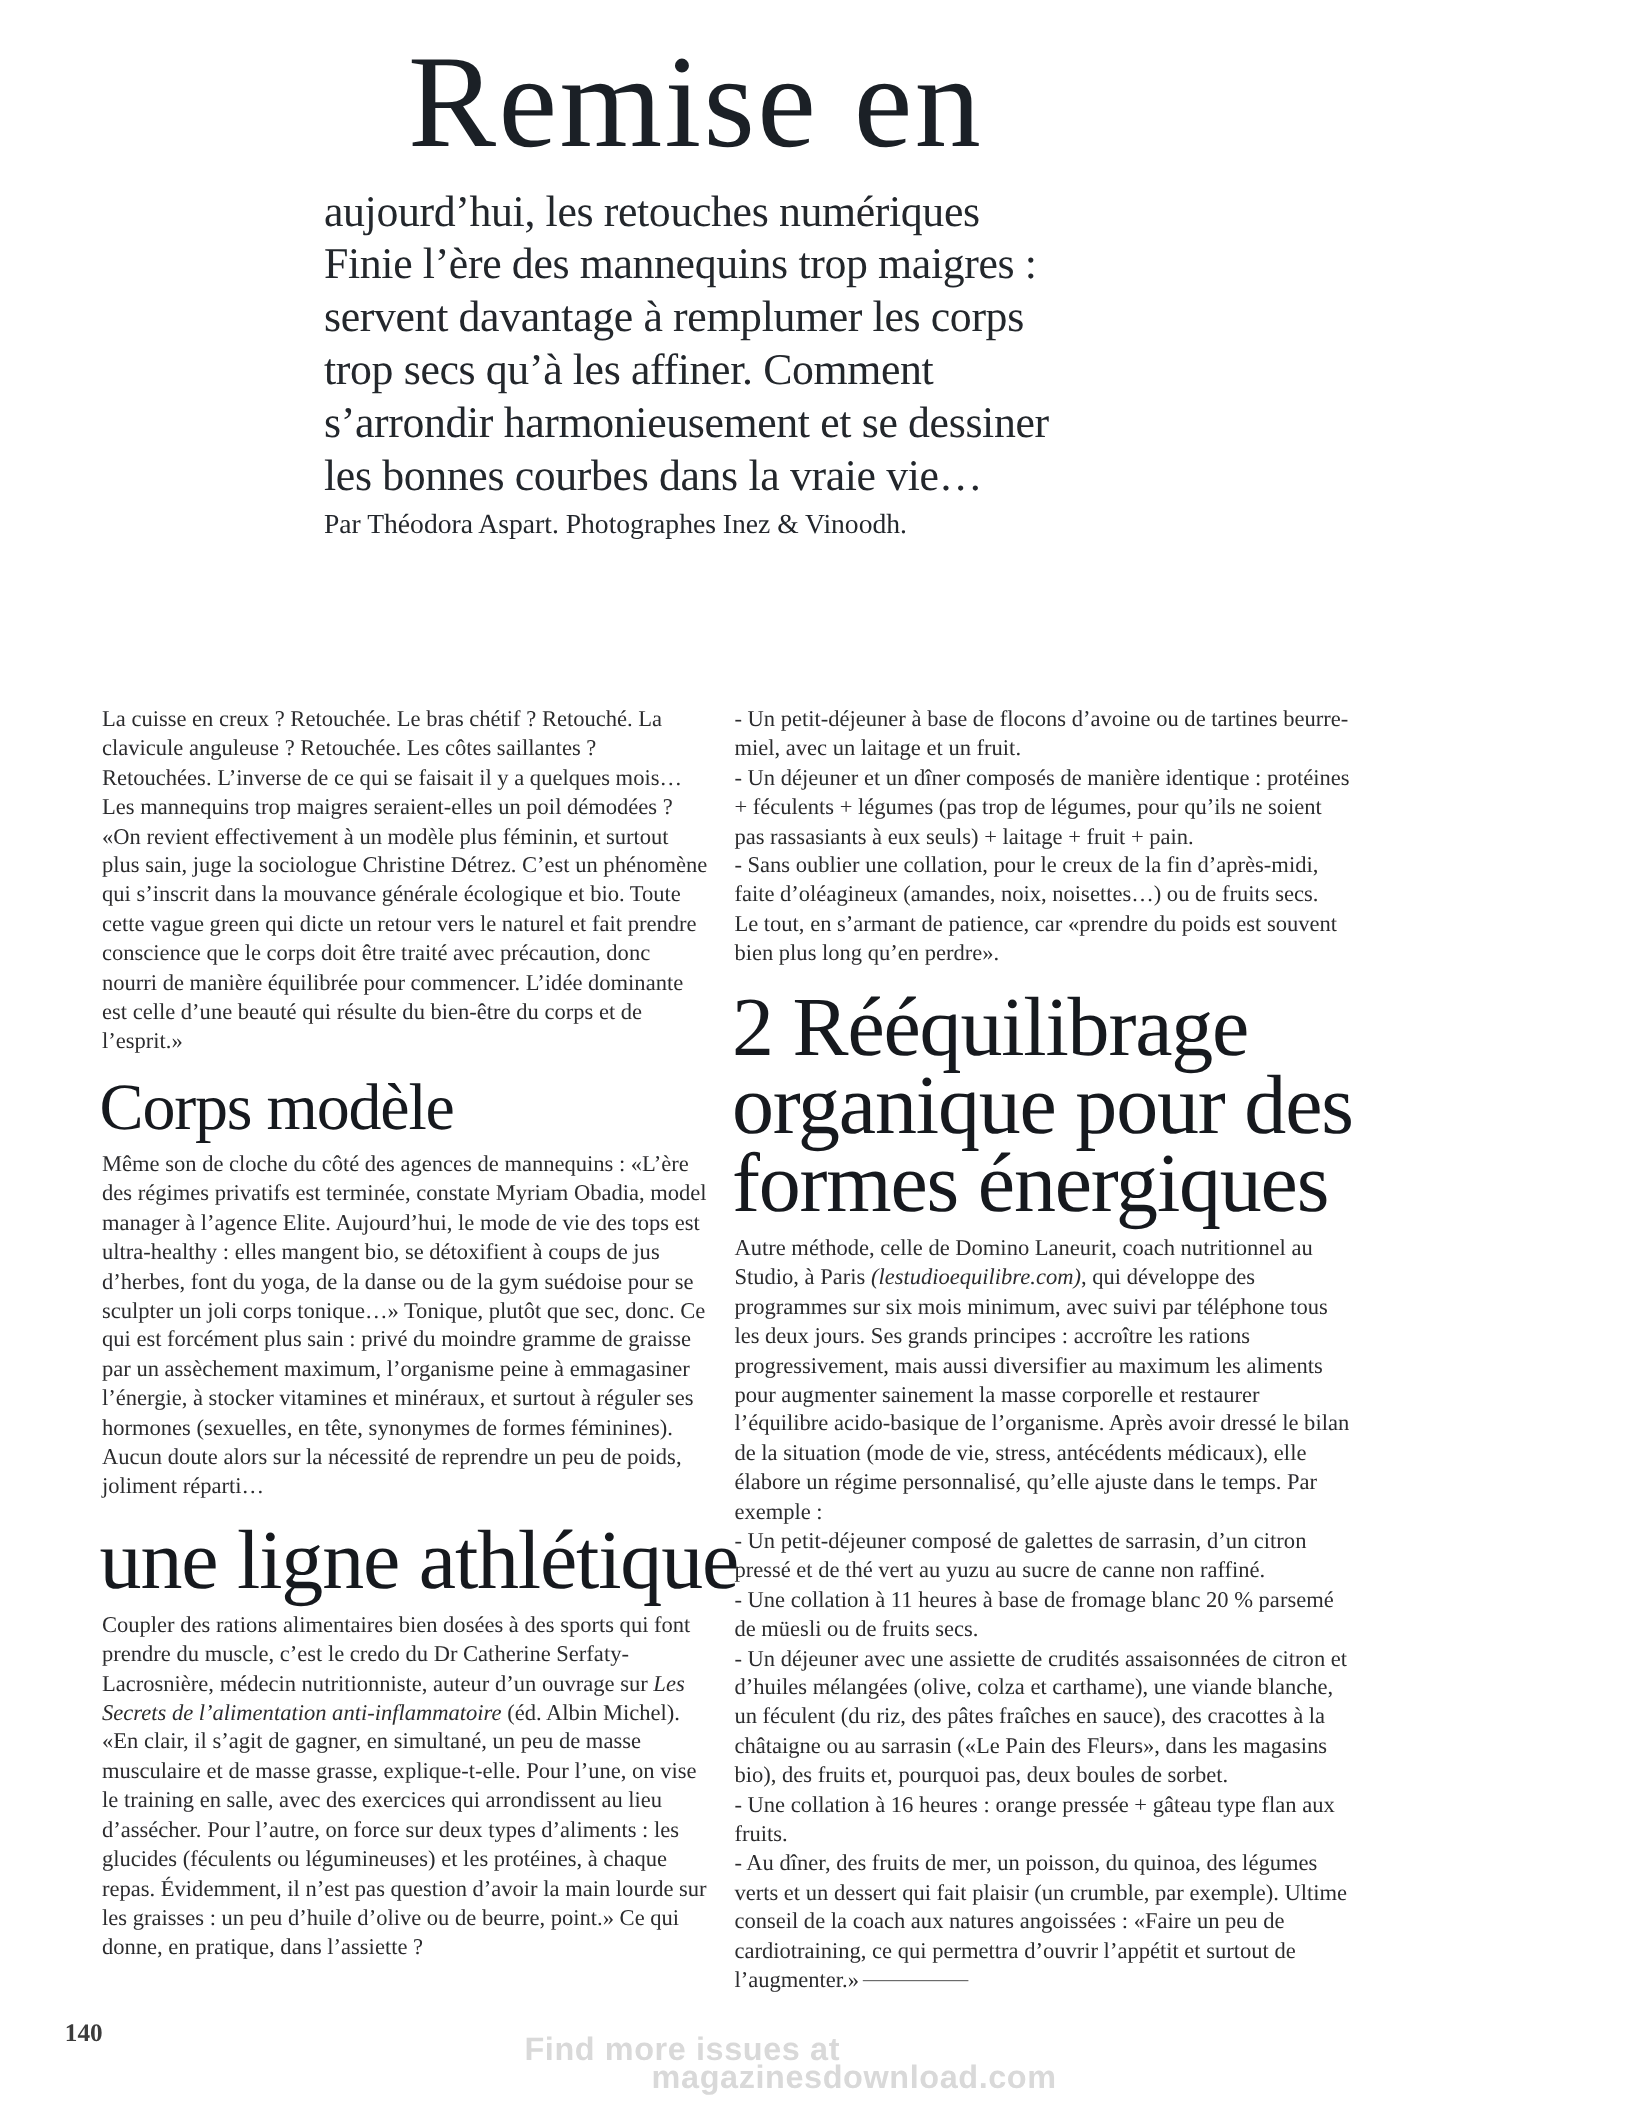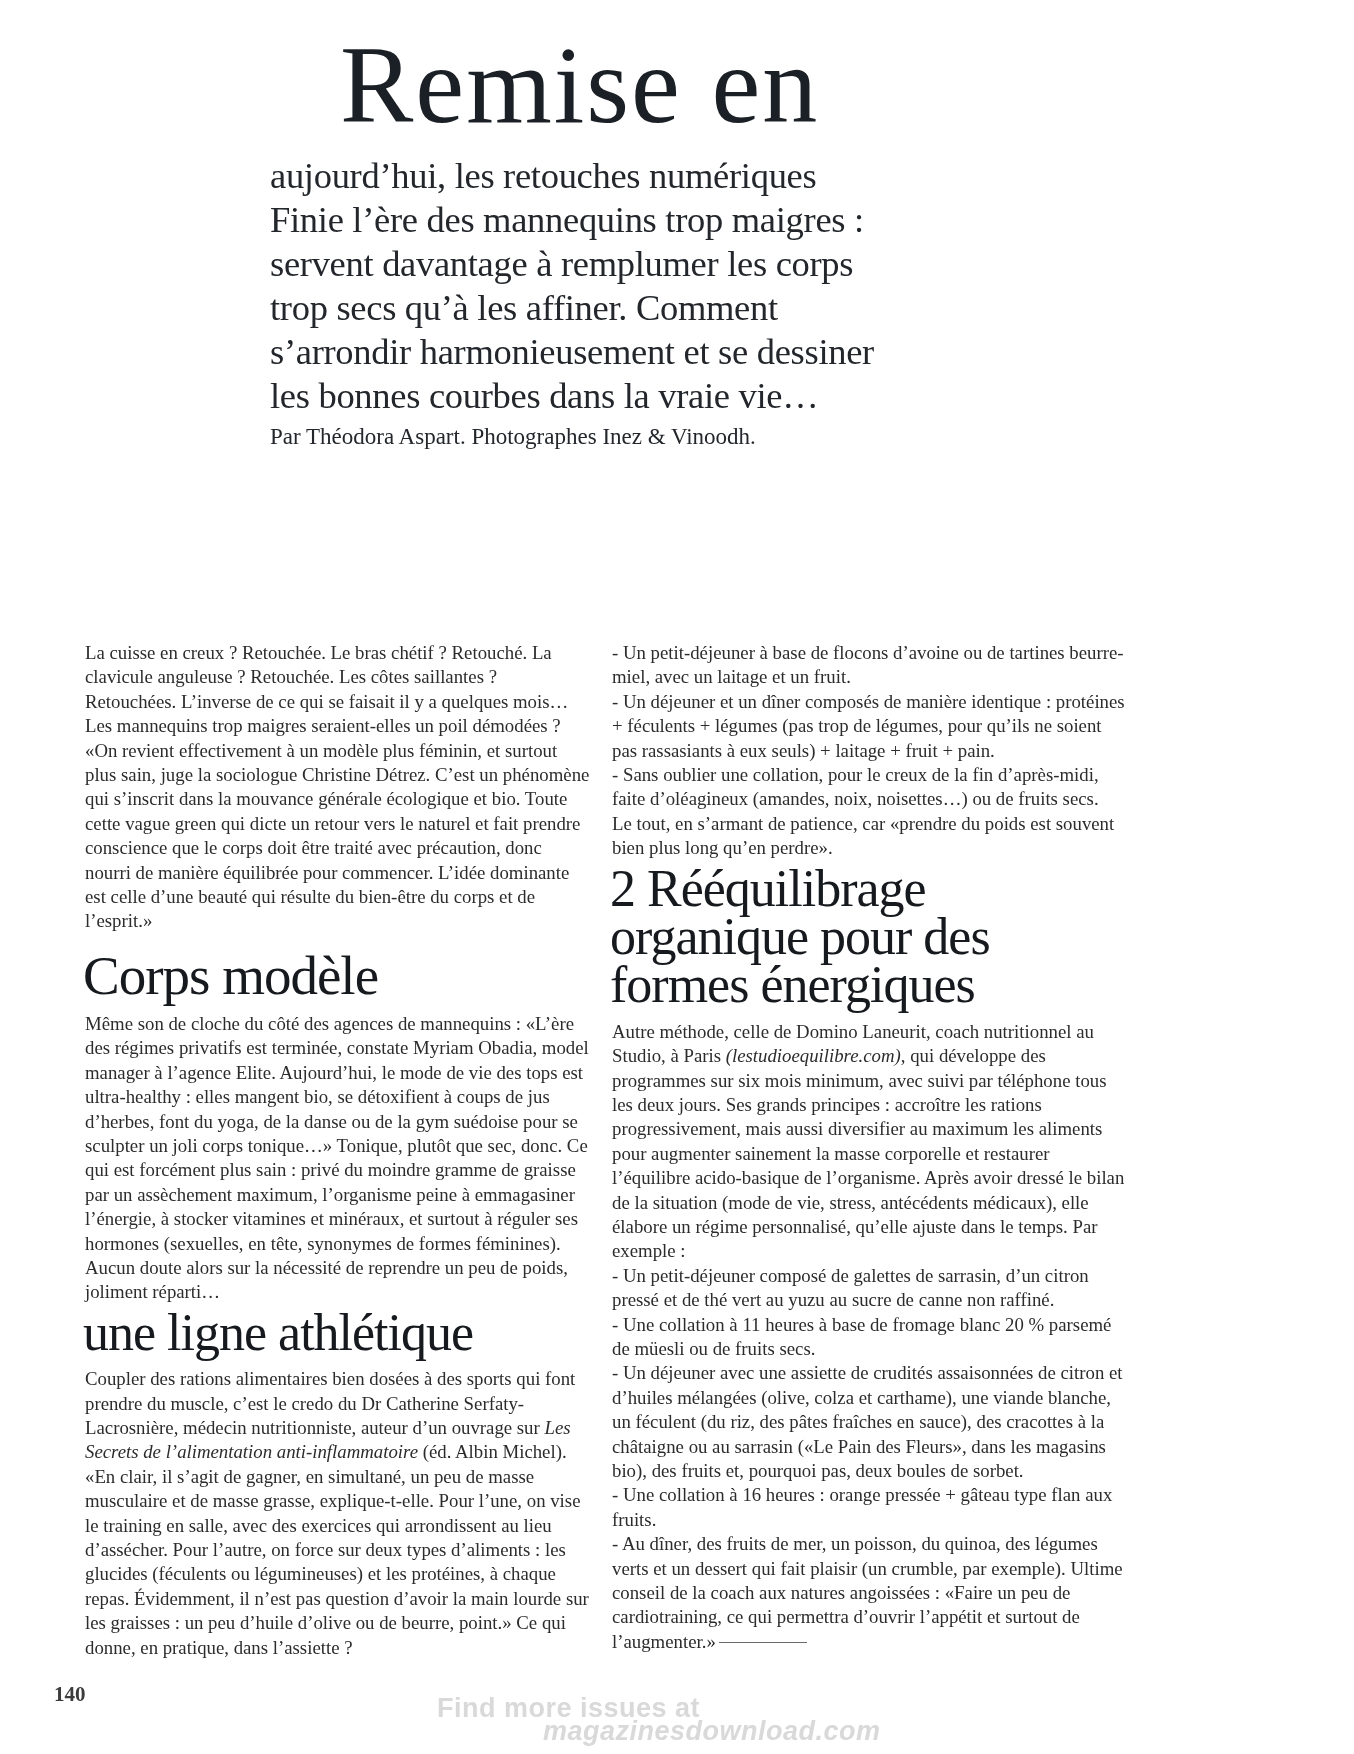--- a/index.html
+++ b/index.html
@@ -20,48 +20,48 @@
   }
   .title-2 {
     font-size: 236px; line-height: 0.80; letter-spacing: -0.02em;
     margin-top: -34px; margin-left: -8px; white-space: nowrap; color: #1b2026;
   }
   .intro { margin-top: 14px; font-size: 36.5px; line-height: 44px; color: #23272c; letter-spacing: -0.3px; }
   .intro-line { white-space: nowrap; }
   .byline { margin-top: 6px; font-size: 23px; color: #23272c; }
 
   
-  .col { position: absolute; top: 641px; font-size: 18.8px; line-height: 24.4px; color: #2c2c2e; }
+  .col { position: absolute; top: 588px; font-size: 18.8px; line-height: 24.4px; color: #2c2c2e; }
   .col-left  { left: 85px;  width: 507px; }
   .col-right { left: 612px; width: 516px; }
   p.body { margin: 0; }
   .ital { font-style: italic; }
 
   .display { font-weight: 400; color: #16191e; letter-spacing: -1px; margin: 0; }
   .h-corps { font-size: 55px; line-height: 1; margin-top: 14px; margin-bottom: 9px; margin-left: -2px; }
-  .h-num   { font-size: 52px; line-height: 0.93; margin-top: 4px; margin-bottom: 10px; margin-left: -2px; }
+  .h-num   { font-size: 70px; line-height: 0.93; margin-top: 16px; margin-bottom: 10px; margin-left: -2px; }
   .hline { display: block; white-space: nowrap; }
 
   .end-rule {
     display: inline-block; width: 88px;
     border-bottom: 1.5px solid #6b6b6b;
     transform: translateY(-5px); margin-left: 3px;
   }
 
   
   .pageno { position: absolute; left: 54px; top: 1682px; font-size: 21px; color: #3c3c3c; font-weight: bold; }
   .wm {
     position: absolute;
     font-family: "Liberation Sans", sans-serif;
     font-weight: 700; color: #d9d9d9;
     text-shadow: 0 1px 0 #ffffff;
     letter-spacing: 0.5px; white-space: nowrap;
   }
   .wm1 { left: 437px; top: 1693px; font-size: 27px; }
-  .wm2 { left: 543px; top: 1716px; font-size: 27px; font-style: italic; }
+  .wm2 { left: 543px; top: 1716px; font-size: 27px; }
 </style>
 </head>
 <body>
 
 <div class="page">
 
   <header class="masthead">
     <div class="title-1">Remise en</div>
     <div class="intro">
       <div class="intro-line">aujourd’hui, les retouches numériques</div>

